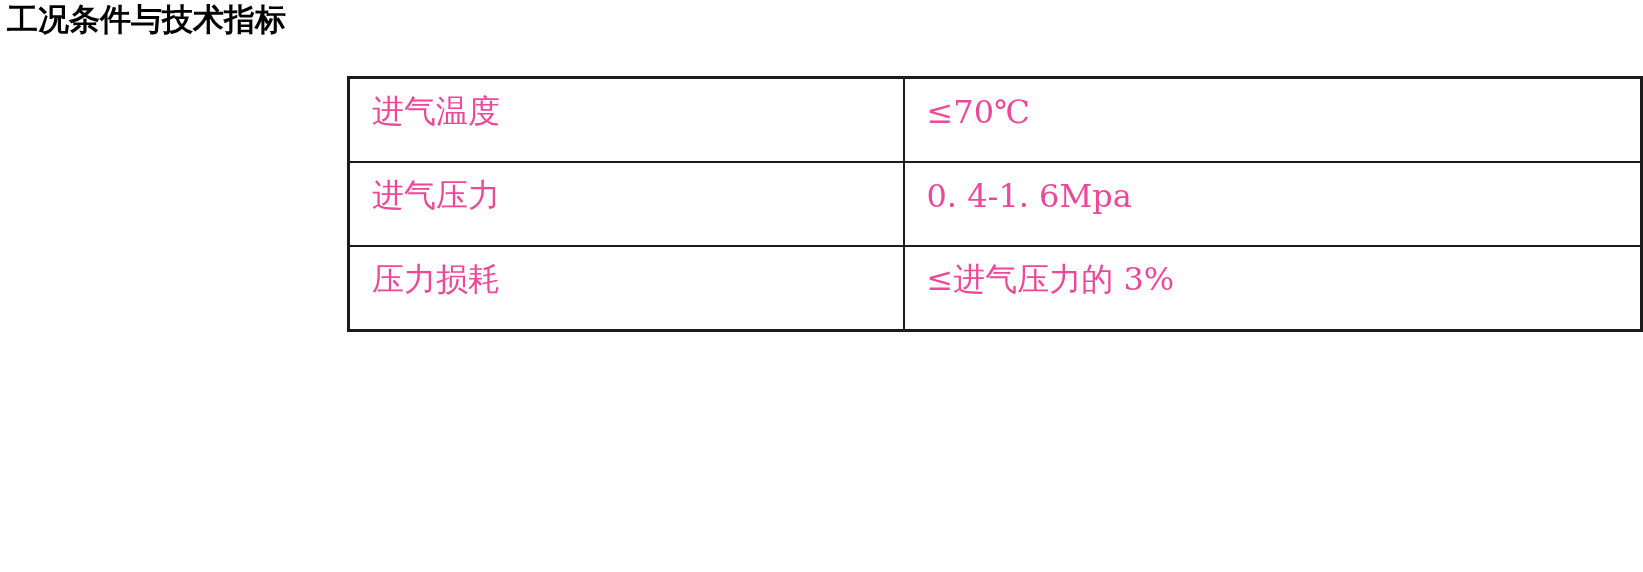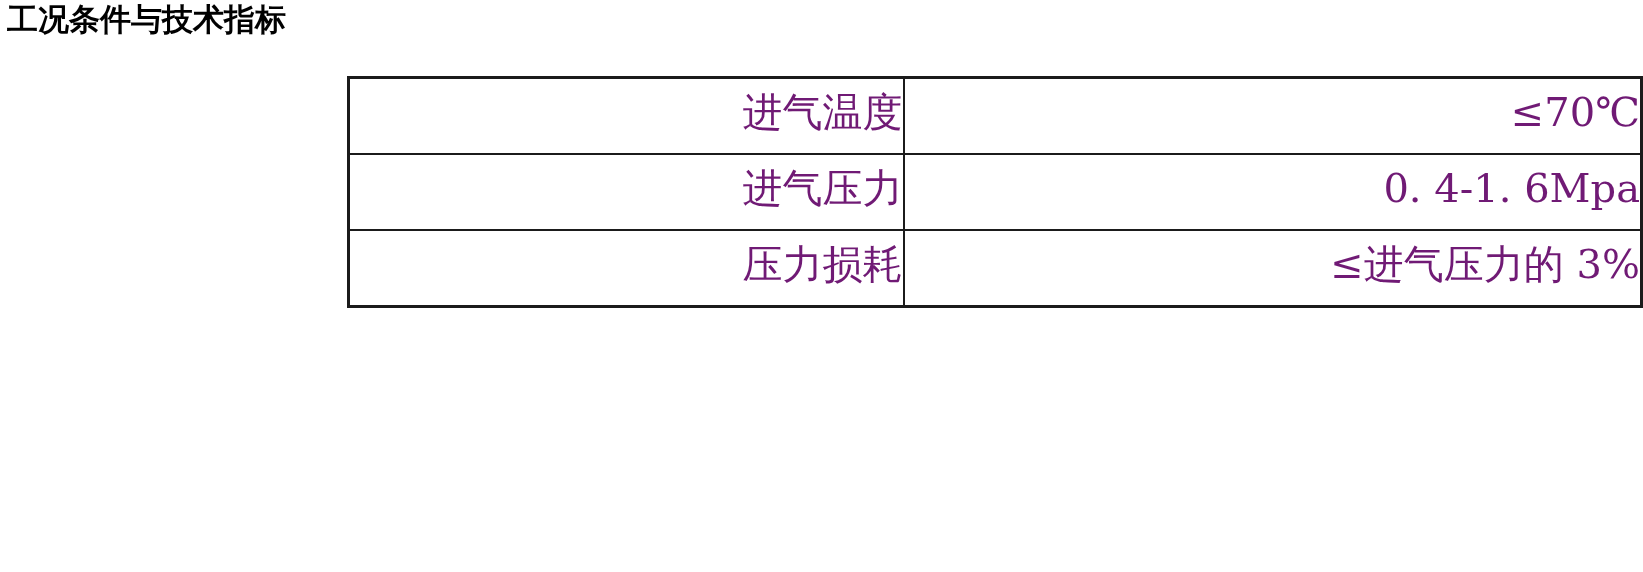--- a/index.html
+++ b/index.html
@@ -6,21 +6,20 @@
     margin: 0;
     padding: 0;
     background: #ffffff;
   }
   .canvas {
     position: relative;
     width: 1643px;
     height: 483px;
     background: #ffffff;
     overflow: hidden;
-    text-align: right;
   }
   .page-title {
     position: absolute;
     left: 7px;
     top: 2px;
     font-family: "DejaVu Sans", "Liberation Sans", sans-serif;
     font-weight: 700;
     font-size: 31px;
     line-height: 1.15;
     color: #000000;
@@ -35,24 +34,24 @@
     table-layout: fixed;
     border: 3px solid #1b1b1b;
     background: #ffffff;
   }
   table.spec-table col.col-label { width: 555px; }
   table.spec-table col.col-value { width: 738px; }
   table.spec-table td {
     border: 2px solid #1b1b1b;
     height: 66px;
     vertical-align: middle;
-    padding: 0 0 8px 22px;
+    padding: 0 0 16px 22px;
     font-family: "DejaVu Serif", "Liberation Serif", serif;
-    font-size: 40px;
-    color: #701a75;
+    font-size: 32px;
+    color: #ec4899;
     white-space: nowrap;
     overflow: hidden;
   }
 </style>
 </head>
 <body>
 
 <div class="canvas">
 
   <div class="page-title">工况条件与技术指标</div>

